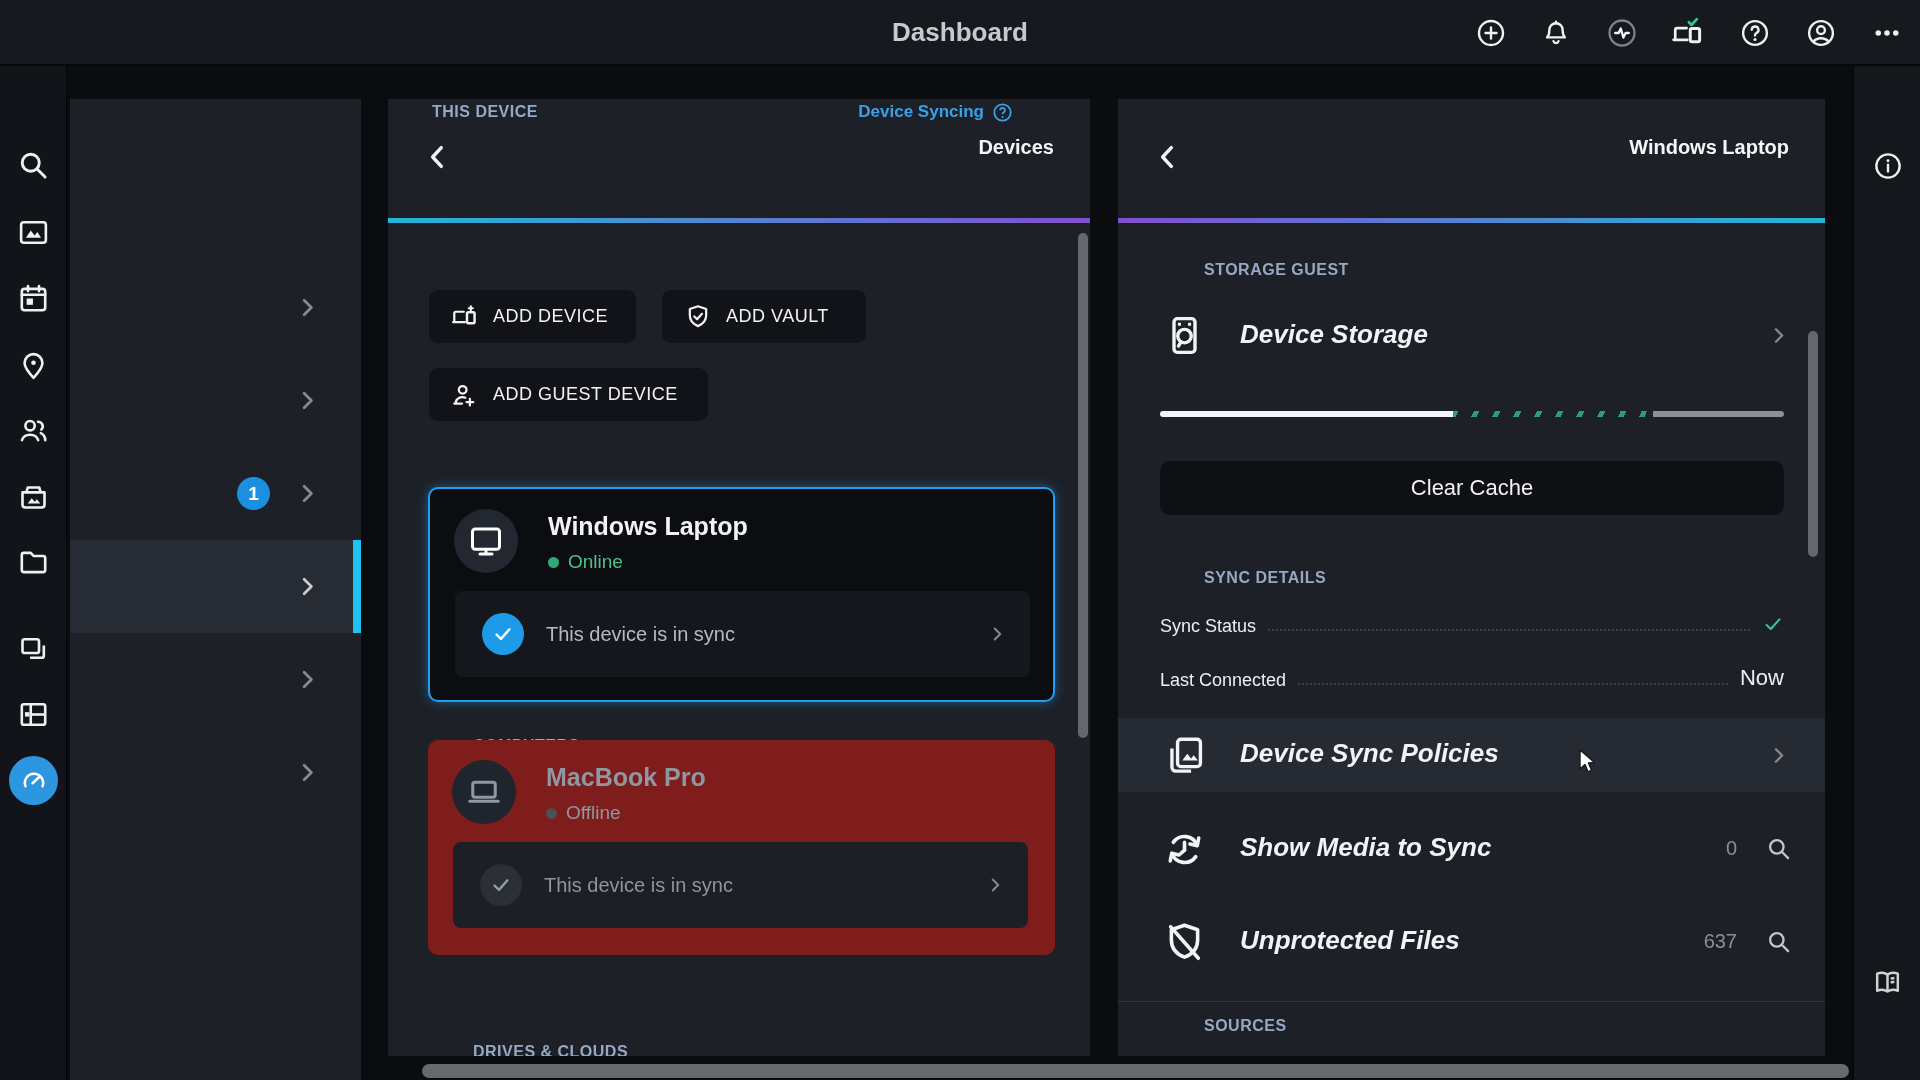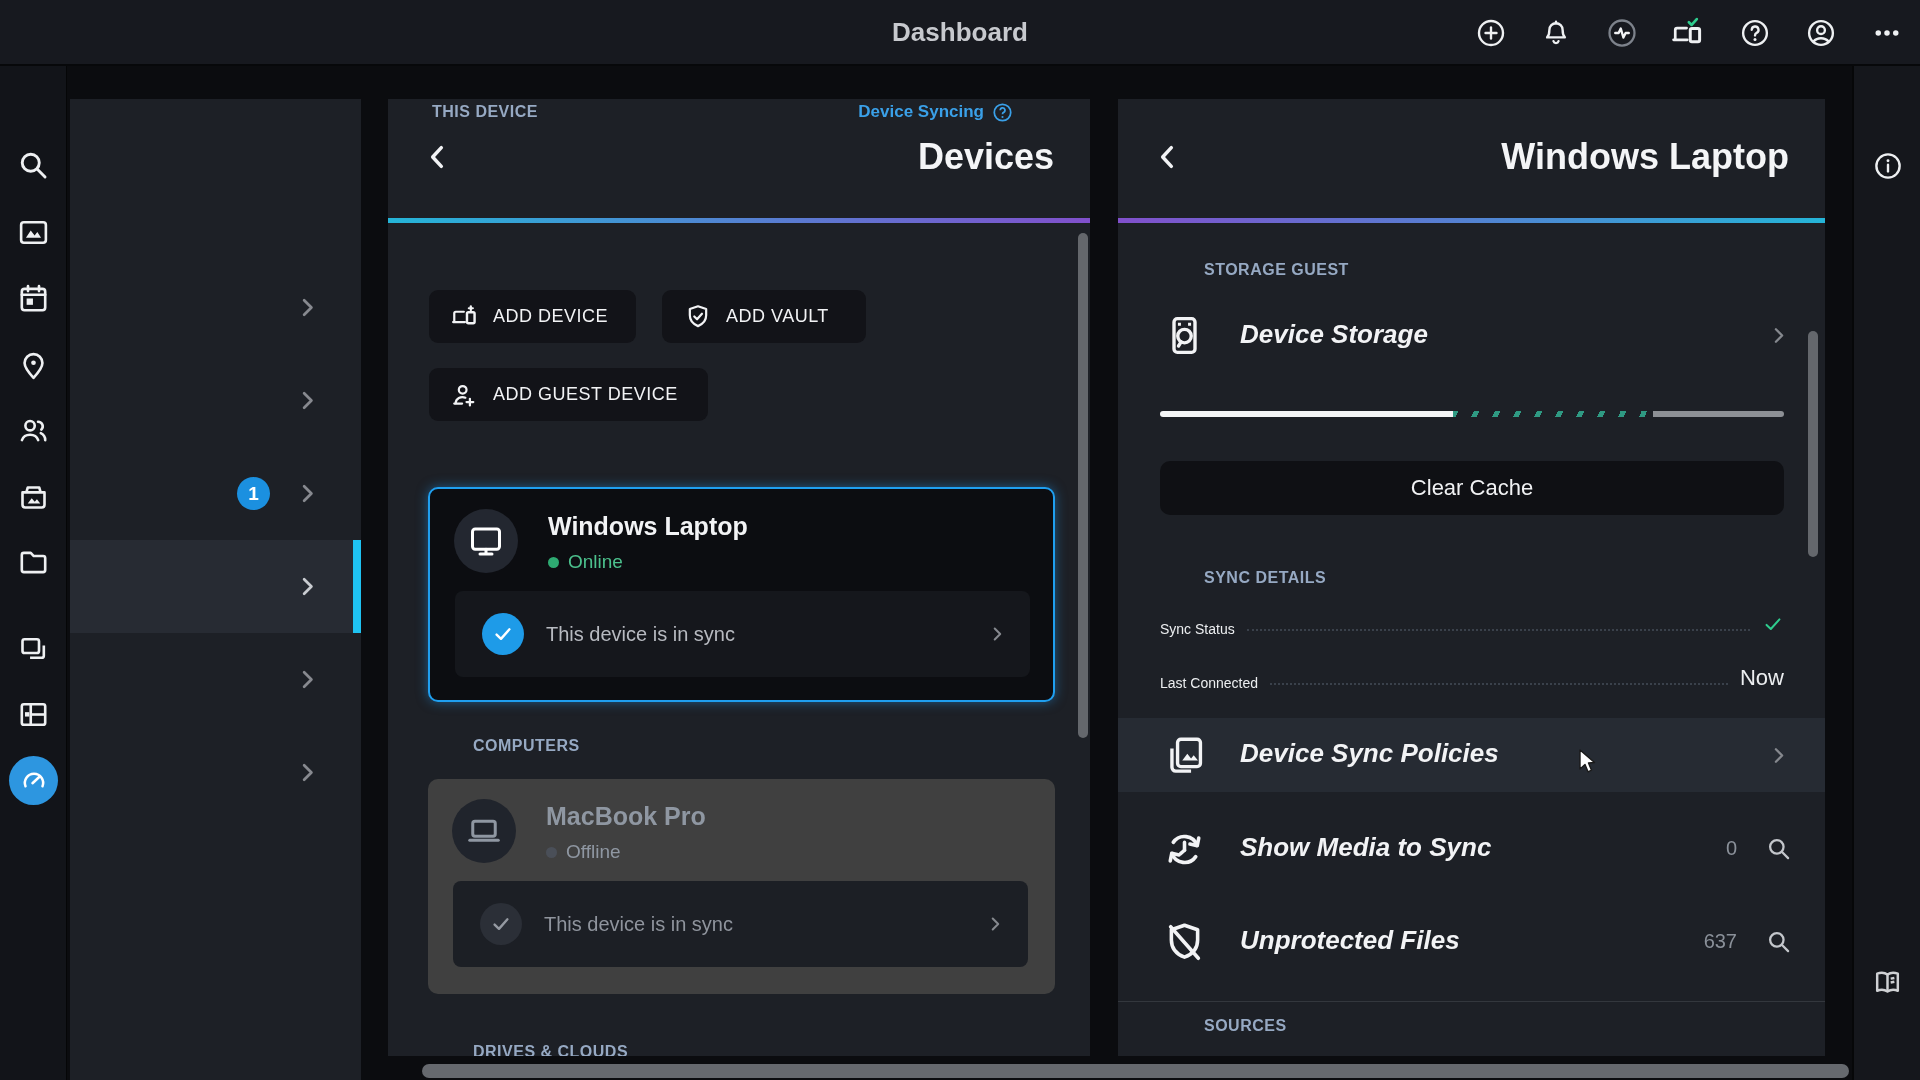--- a/index.html
+++ b/index.html
@@ -23,38 +23,38 @@
   .nav-row .chev{position:absolute;right:40px;top:33px;width:27px;height:27px;color:#87898f;}
   .nav-row.active{background:#272b33;}
   .nav-row.active .bar{position:absolute;right:0;top:0;width:8px;height:93px;background:#1fc3f2;}
   .badge{position:absolute;left:167px;top:30px;width:33px;height:33px;border-radius:50%;background:#1b90e0;color:#fff;
          font-size:19px;font-weight:600;display:flex;align-items:center;justify-content:center;}
 
   
   .panel{background:#1d2026;overflow:hidden;}
   .p-header{position:absolute;left:0;top:0;right:0;height:119px;}
   .back{position:absolute;left:34px;top:42px;width:32px;height:32px;color:#f2f3f5;cursor:pointer;}
-  .p-title{position:absolute;right:36px;top:37px;font-size:36px;font-weight:700;color:#f4f5f7;white-space:nowrap;}
+  .p-title{position:absolute;right:36px;top:37px;font-size:20px;font-weight:700;color:#f4f5f7;white-space:nowrap;}
   .grad{position:absolute;left:0;right:0;top:119px;height:5px;}
   .sec-label{font-size:16px;font-weight:700;letter-spacing:.5px;color:#96a9c3;margin-left:44px;}
 
   
   #devices{left:388px;top:99px;width:702px;height:957px;}
   #devices .grad{background:linear-gradient(90deg,#25b5d8,#8150cc);}
   .btn{position:absolute;height:53px;background:#121318;border-radius:9px;display:flex;align-items:center;gap:14px;
        padding:0 22px;box-sizing:border-box;cursor:pointer;}
   .btn .bi{width:28px;height:28px;color:#f2f3f5;}
   .btn span{font-size:18px;font-weight:400;letter-spacing:.5px;color:#f2f3f5;white-space:nowrap;}
   #row-thisdev{left:41px;top:347px;width:625px;height:26px;display:flex;align-items:center;justify-content:space-between;}
   .sync-link{display:flex;align-items:center;gap:8px;color:#3aa0e8;font-size:17px;font-weight:600;cursor:pointer;}
   .sync-link .qi{width:21px;height:21px;}
 
   .dev-card{position:absolute;left:40px;width:627px;height:215px;border-radius:10px;cursor:pointer;}
   #card-win{top:388px;background:#0c0d11;border:2px solid #1f9ff0;box-shadow:0 0 12px rgba(31,150,235,.5);box-sizing:border-box;}
-  #card-mac{top:680px;background:#404040;}
+  #card-mac{top:641px;background:#7f1d1d;}
   .avatar{position:absolute;left:24px;top:20px;width:64px;height:64px;border-radius:50%;display:flex;align-items:center;justify-content:center;}
   #card-win .avatar{background:#232730;color:#fff;}
   #card-mac .avatar{background:#20242c;color:#8f97a2;}
   .avatar svg{width:36px;height:36px;}
   .dev-name{position:absolute;left:118px;top:23px;font-size:25px;font-weight:700;}
   #card-win .dev-name{color:#f2f3f5;}
   #card-mac .dev-name{color:#8f97a2;}
   .dev-status{position:absolute;left:118px;top:62px;display:flex;align-items:center;gap:9px;font-size:19px;}
   .dot{width:11px;height:11px;border-radius:50%;}
   #card-win .dev-status{color:#4cc08d;} #card-win .dot{background:#2eaa72;}
@@ -74,21 +74,21 @@
   
   #detail{left:1118px;top:99px;width:707px;height:957px;}
   #detail .grad{background:linear-gradient(90deg,#8150cc,#25b5d8);}
   .d-row{position:absolute;left:0;width:707px;height:74px;cursor:pointer;}
   .d-row .ric{position:absolute;left:44px;top:15px;width:45px;height:45px;color:#f2f3f5;}
   .d-row .rlab{position:absolute;left:122px;top:20px;font-size:26px;font-weight:600;color:#f2f3f5;white-space:nowrap;font-style:italic;}
   .d-row .rchev{position:absolute;right:34px;top:25px;width:25px;height:25px;color:#85888e;}
   .d-row .rcount{position:absolute;right:88px;top:25px;font-size:20px;color:#8a9099;}
   .d-row .rsearch{position:absolute;right:33px;top:24px;width:26px;height:26px;color:#c3c6cb;}
   .kv{position:absolute;left:42px;width:624px;height:46px;display:flex;align-items:flex-end;padding-bottom:6px;box-sizing:border-box;}
-  .kv .klab{font-size:14px;color:#eceef0;}
+  .kv .klab{font-size:18px;color:#eceef0;}
   .kv .leader{flex:1;border-bottom:2px dotted #3a414b;margin:0 12px 6px 12px;}
   .kv .kval{font-size:22px;color:#eceef0;}
   .kv .kcheck{width:22px;height:22px;color:#2ecc8e;margin-bottom:2px;}
   #clear-cache{position:absolute;left:42px;top:362px;width:624px;height:54px;background:#0f1014;border-radius:10px;
                display:flex;align-items:center;justify-content:center;font-size:22px;font-weight:500;color:#f1f2f4;cursor:pointer;}
   #storage-bar{position:absolute;left:42px;top:312px;width:624px;height:6px;display:flex;border-radius:3px;}
   #seg-used{width:47%;background:#f4f5f6;border-radius:3px 0 0 3px;}
   #seg-sync{width:32%;background:repeating-linear-gradient(115deg,#2f9a83 0 5px,transparent 5px 19px);}
   #seg-free{width:21%;background:#8d9095;border-radius:0 3px 3px 0;}
   #d-divider{position:absolute;left:0;top:902px;width:707px;height:1px;background:#33373d;}

